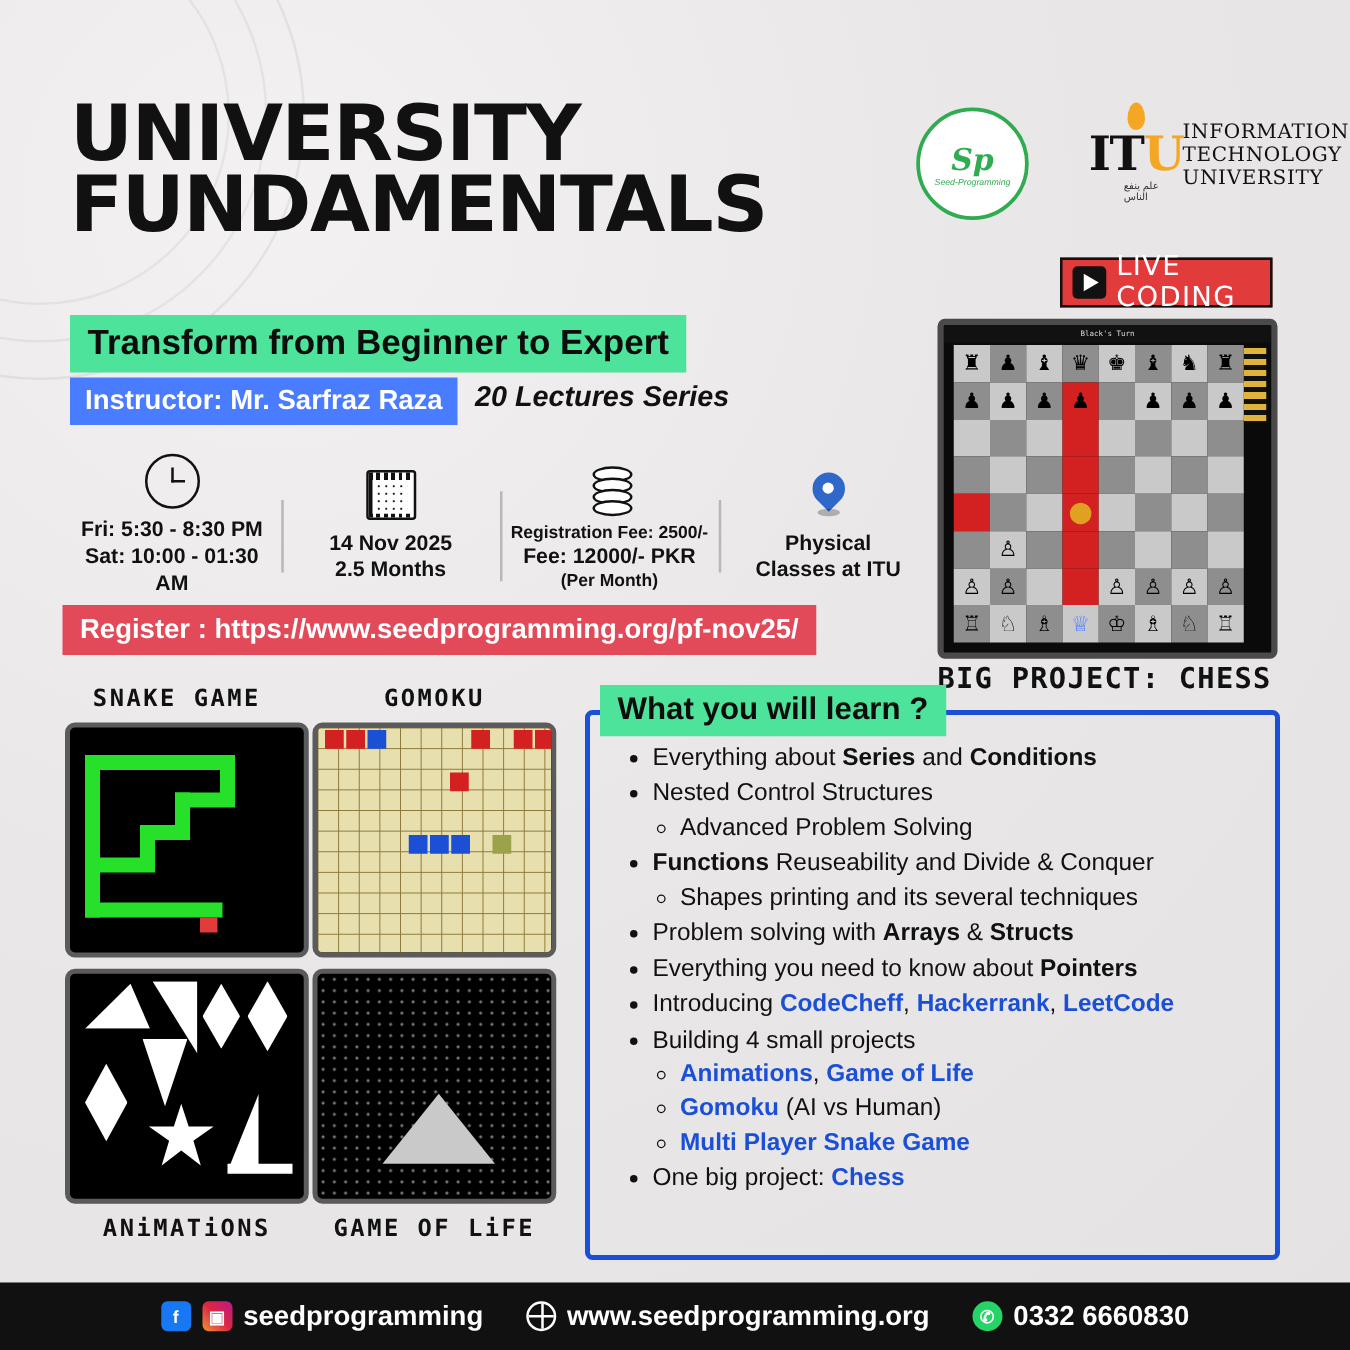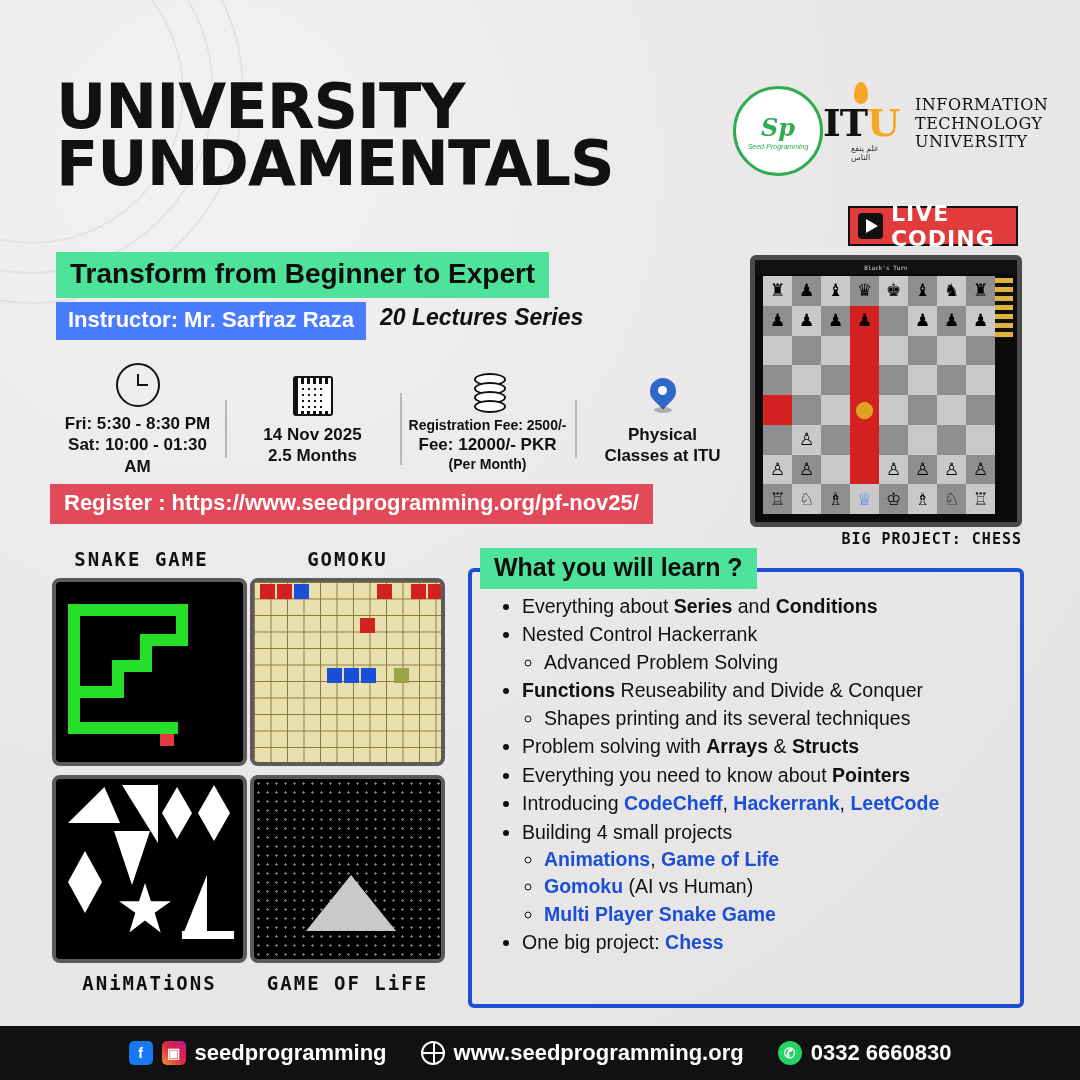--- a/index.html
+++ b/index.html
@@ -40,37 +40,37 @@
     position:absolute;left:380px;top:304px;
     font-size:23px;font-style:italic;font-weight:bold;color:#111;
   }
 
   
   .logo-seed{position:absolute;left:733px;top:86px;width:84px;height:84px;
     border-radius:50%;border:3px solid #2fab50;background:#fff;
     display:flex;flex-direction:column;align-items:center;justify-content:center;}
   .logo-seed .sp{font-family:"DejaVu Serif",serif;font-style:italic;font-weight:bold;font-size:24px;color:#2fab50;}
   .logo-seed .sl{font-size:7px;color:#2fab50;font-style:italic;margin-top:1px;}
-  .logo-itu{position:absolute;left:830px;top:82px;display:flex;align-items:center;gap:23px;}
+  .logo-itu{position:absolute;left:878px;top:82px;display:flex;align-items:center;gap:6px;}
   .itu-mark{width:62px;height:84px;position:relative;display:flex;flex-direction:column;align-items:center;}
   .itu-flame{width:14px;height:22px;background:#f5a623;border-radius:50% 50% 50% 50%/60% 60% 40% 40%;}
   .itu-letters{font-family:"DejaVu Serif",serif;font-weight:bold;font-size:38px;line-height:1;color:#111;letter-spacing:-1px;}
   .itu-letters .u{color:#f5a623;}
   .itu-arabic{font-size:8px;color:#333;margin-top:2px;margin-left:21px;}
   .itu-name{font-family:"DejaVu Serif",serif;font-size:16px;line-height:1.18;color:#111;letter-spacing:.5px;}
 
   
   .live{
     position:absolute;left:848px;top:206px;width:170px;height:40px;
     background:#e23b3b;display:flex;align-items:center;gap:8px;padding-left:8px;
     box-sizing:border-box;border:2px solid #111;
   }
   .live .play{width:34px;height:26px;background:#111;border-radius:4px;display:flex;align-items:center;justify-content:center;}
   .live .play span{width:0;height:0;border-left:12px solid #fff;border-top:7px solid transparent;border-bottom:7px solid transparent;margin-left:3px;}
-  .live .txt{color:#fff;font-weight:bold;font-size:22px;letter-spacing:1px;font-family:"DejaVu Sans", sans-serif;}
+  .live .txt{color:#fff;font-weight:normal;font-size:22px;letter-spacing:1px;font-family:"DejaVu Sans", sans-serif;}
 
   
   .inforow{position:absolute;left:50px;top:360px;width:700px;height:120px;display:flex;align-items:center;}
   .infocell{flex:1;display:flex;flex-direction:column;align-items:center;justify-content:flex-start;
     position:relative;padding:0 6px;box-sizing:border-box;}
   .infocell + .infocell:before{content:"";position:absolute;left:0;top:26px;bottom:8px;width:2px;background:#b9b7b7;}
   .infoicon{height:44px;display:flex;align-items:center;justify-content:center;margin-bottom:6px;}
   .infotext{font-size:17px;font-weight:bold;color:#111;text-align:center;line-height:1.25;}
   .infotext.small{font-size:14px;}
   .clock{width:40px;height:40px;border-radius:50%;border:2px solid #111;position:relative;}
@@ -129,22 +129,22 @@
   
   #chess-wrap{position:absolute;left:750px;top:255px;width:272px;height:272px;
     border:5px solid #4a4a4a;border-radius:6px;background:#0a0a0a;box-sizing:border-box;overflow:hidden;}
   .chess-top{position:absolute;left:0;top:0;width:100%;height:14px;background:#111;color:#ddd;font-size:6px;
     display:flex;align-items:center;justify-content:center;font-family:"DejaVu Sans Mono",monospace;}
   .chess-board{position:absolute;left:8px;top:16px;width:232px;height:238px;display:grid;
     grid-template-columns:repeat(8,1fr);grid-template-rows:repeat(8,1fr);}
   .cc{display:flex;align-items:center;justify-content:center;font-size:17px;line-height:1;}
   .chess-side{position:absolute;right:4px;top:18px;width:18px;height:60px;
     background:repeating-linear-gradient(to bottom,#e0b33a 0 5px,#111 5px 9px);}
-  #chess-label{position:absolute;left:750px;top:530px;width:272px;text-align:right;
-    font-family:"DejaVu Sans Mono",monospace;font-weight:bold;font-size:15px;letter-spacing:1px;color:#111;}
+  #chess-label{position:absolute;left:750px;top:530px;width:272px;text-align:left;
+    font-family:"DejaVu Sans Mono",monospace;font-weight:bold;font-size:23px;letter-spacing:1px;color:#111;}
 
   
   #learn-panel{position:absolute;left:468px;top:568px;width:556px;height:440px;
     border:4px solid #1a4fd6;border-radius:6px;background:transparent;box-sizing:border-box;}
   #learn-title{position:absolute;left:480px;top:548px;background:#4de39a;
     font-size:25px;font-weight:bold;color:#0d0d0d;padding:5px 14px 7px 14px;}
   #learn-list{position:absolute;left:500px;top:596px;width:516px;font-size:19.5px;color:#111;line-height:1.1;}
   #learn-list ul{margin:0;padding-left:22px;}
   #learn-list > ul > li{margin-bottom:7px;}
   #learn-list ul ul{margin-top:6px;padding-left:22px;list-style-type:circle;}
@@ -367,21 +367,21 @@
         <div class="cc" style="background:#c9c9c9">♖</div>
     </div>
   </div>
   <div id="chess-label">BIG PROJECT: CHESS</div>
 
   <div id="learn-panel"></div>
   <div id="learn-title">What you will learn ?</div>
   <div id="learn-list">
       <ul>
         <li><span>Everything about </span><span class="b">Series</span><span> and </span><span class="b">Conditions</span></li>
-        <li><span>Nested Control Hackerrank</span><ul>
+        <li><span>Nested Control Structures</span><ul>
             <li><span>Advanced Problem Solving</span></li>
           </ul></li>
         <li><span class="b">Functions</span><span> Reuseability and Divide &amp; Conquer</span><ul>
             <li><span>Shapes printing and its several techniques</span></li>
           </ul></li>
         <li><span>Problem solving with </span><span class="b">Arrays</span><span> &amp; </span><span class="b">Structs</span></li>
         <li><span>Everything you need to know about </span><span class="b">Pointers</span></li>
         <li><span>Introducing </span><span class="blue">CodeCheff</span><span>, </span><span class="blue">Hackerrank</span><span>, </span><span class="blue">LeetCode</span></li>
         <li><span>Building 4 small projects</span><ul>
             <li><span class="blue">Animations</span><span>, </span><span class="blue">Game of Life</span></li>

